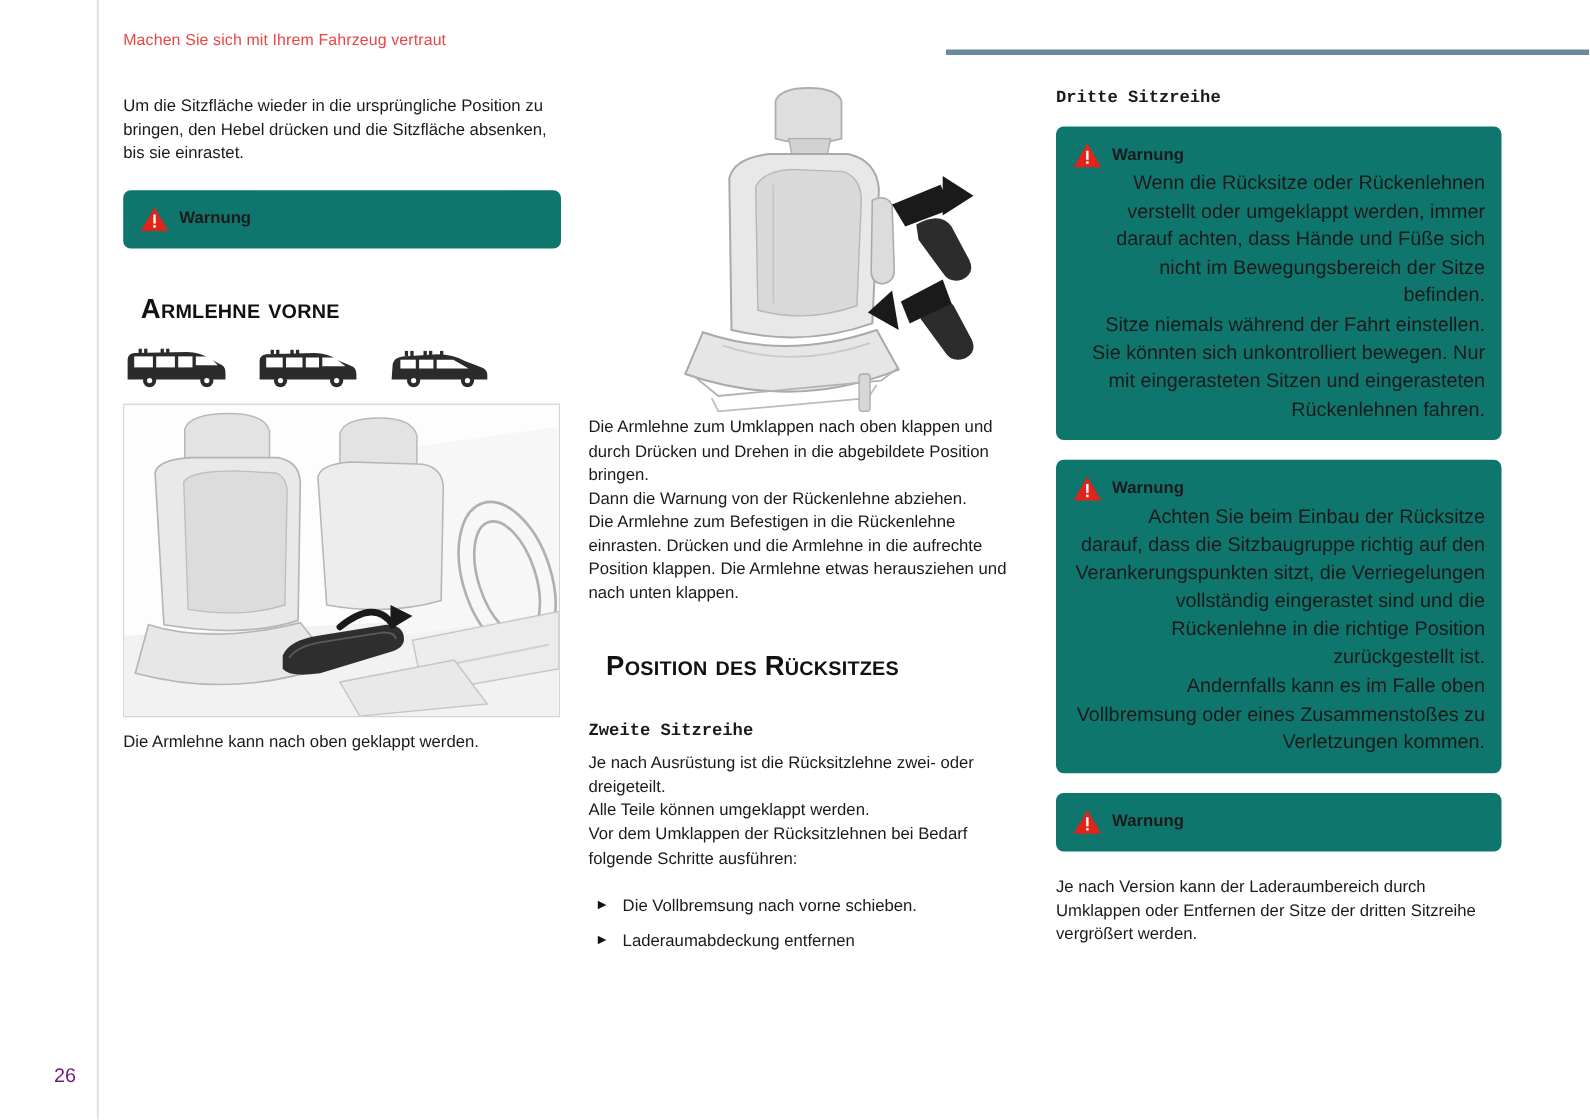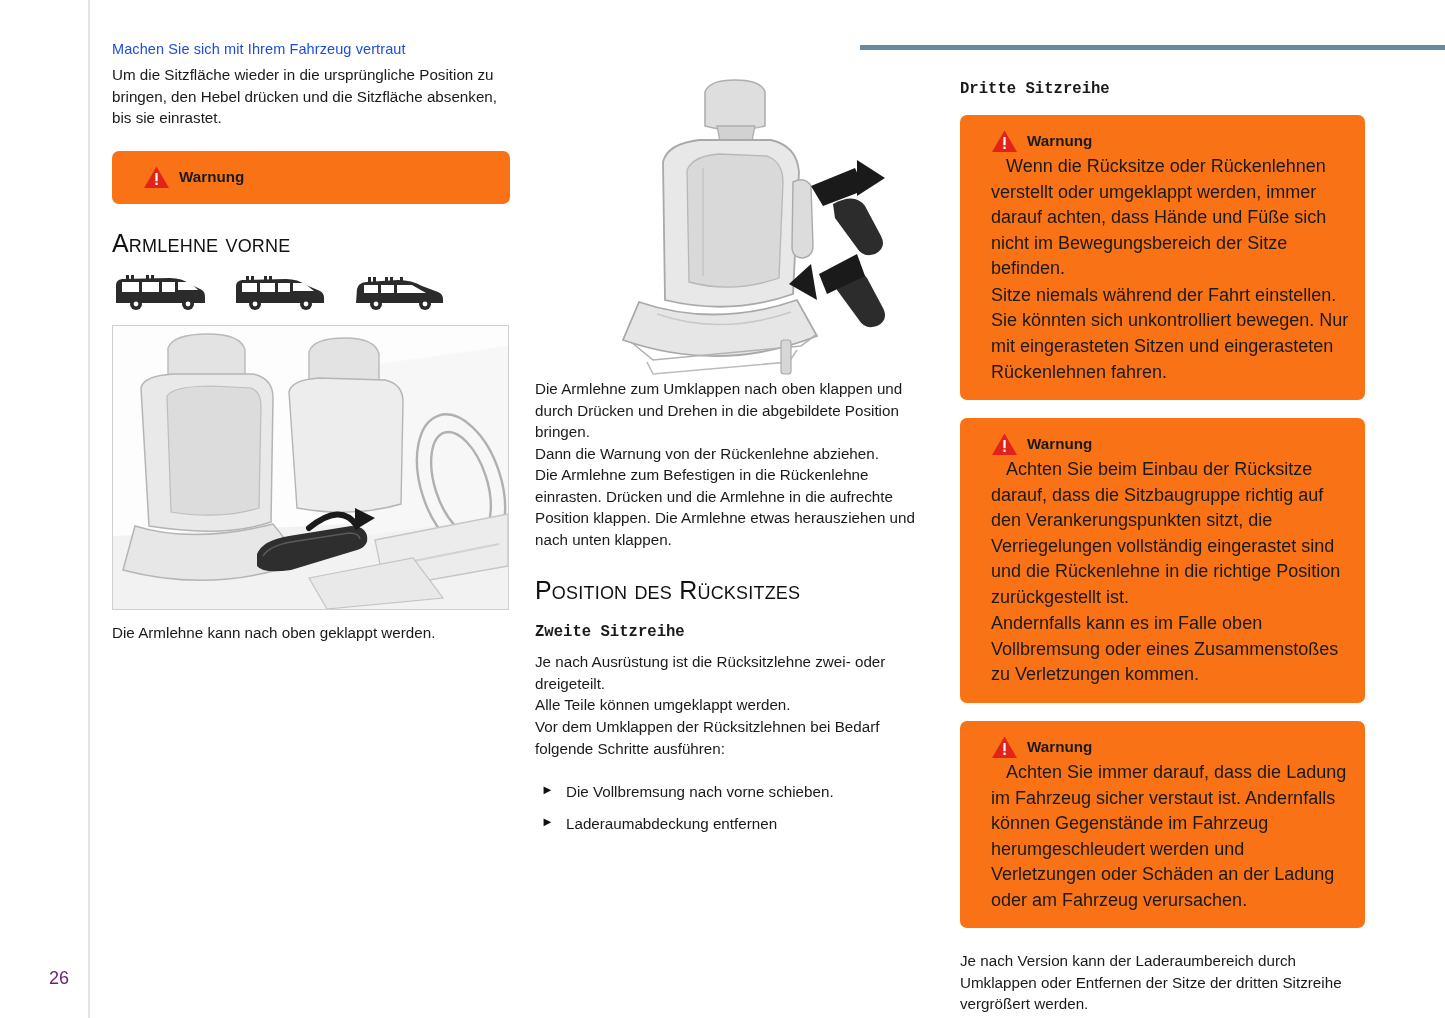--- a/index.html
+++ b/index.html
@@ -22,23 +22,23 @@
     left: 88px;
     top: 0;
     width: 2px;
     height: 1018px;
     background: #e3e3e3;
   }
   
   .header-text {
     position: absolute;
     left: 112px;
-    top: 41px;
+    top: 29px;
     font-size: 14.5px;
-    color: #1d4ed8;
+    color: #ef4444;
     letter-spacing: 0.1px;
   }
   .header-rule {
     position: absolute;
     left: 860px;
     top: 45px;
     width: 585px;
     height: 5px;
     background: #6a8a9c;
   }
@@ -49,36 +49,37 @@
     font-size: 18px;
     color: #701a75;
   }
 
   
   .col {
     position: absolute;
     font-size: 15.2px;
     line-height: 1.42;
   }
-  .col-left  { left: 112px; top: 64px;  width: 398px; }
+  .col-left  { left: 112px; top: 86px;  width: 398px; }
   .col-mid   { left: 535px; top: 78px;  width: 398px; }
   .col-right { left: 960px; top: 78px;  width: 405px; }
 
   p.body {
     margin: 0 0 0 0;
   }
   .spacer-sm { height: 13px; }
   .spacer-md { height: 22px; }
 
   
   .warning {
-    background: #f97316;
+    background: #0f766e;
     border-radius: 7px;
-    padding: 13px 15px 15px 31px;
+    padding: 13px 15px 15px 15px;
     box-sizing: border-box;
+    text-align: right;
   }
   .warning-head {
     display: flex;
     align-items: flex-start;
     gap: 9px;
   }
   .warn-icon {
     flex: 0 0 auto;
     margin-top: 1px;
   }
@@ -89,26 +90,26 @@
   }
   .warning-body {
     font-size: 18px;
     line-height: 1.42;
     margin-top: 1px;
   }
   .warning-body .indent { display: inline-block; width: 15px; }
 
   
   .section-title {
-    font-weight: normal;
+    font-weight: bold;
     letter-spacing: 0.2px;
     color: #111;
     font-variant: small-caps;
     font-size: 25px;
-    margin: 0;
+    margin: 16px;
   }
   .sub-title {
     font-weight: bold;
     font-size: 15.6px;
     margin: 0;
     font-family: Liberation Mono, monospace;
   }
 
   
   ul.arrows {
@@ -391,21 +392,20 @@
       <div class="warning-head">
         <span class="warn-icon">
           <svg width="27" height="24" viewBox="0 0 27 24">
             <polygon points="13.5,1.5 26,23 1,23" fill="#e2231a"></polygon>
             <rect x="12.4" y="8" width="2.2" height="8.2" fill="#ffffff"></rect>
             <rect x="12.4" y="17.6" width="2.2" height="2.4" fill="#ffffff"></rect>
           </svg>
         </span>
         <span class="warn-title">Warnung</span>
       </div>
-      <div class="warning-body"><span class="indent"></span><span>Achten Sie immer darauf, dass die Ladung im Fahrzeug sicher verstaut ist. Andernfalls können Gegenstände im Fahrzeug herumgeschleudert werden und Verletzungen oder Schäden an der Ladung oder am Fahrzeug verursachen.</span></div>
     </div>
 
     <div style="height:22px;"></div>
 
     <p class="body">Je nach Version kann der Laderaumbereich durch Umklappen oder Entfernen der Sitze der dritten Sitzreihe vergrößert werden.</p>
   </div>
 
 </div>
 
 </body></html>

